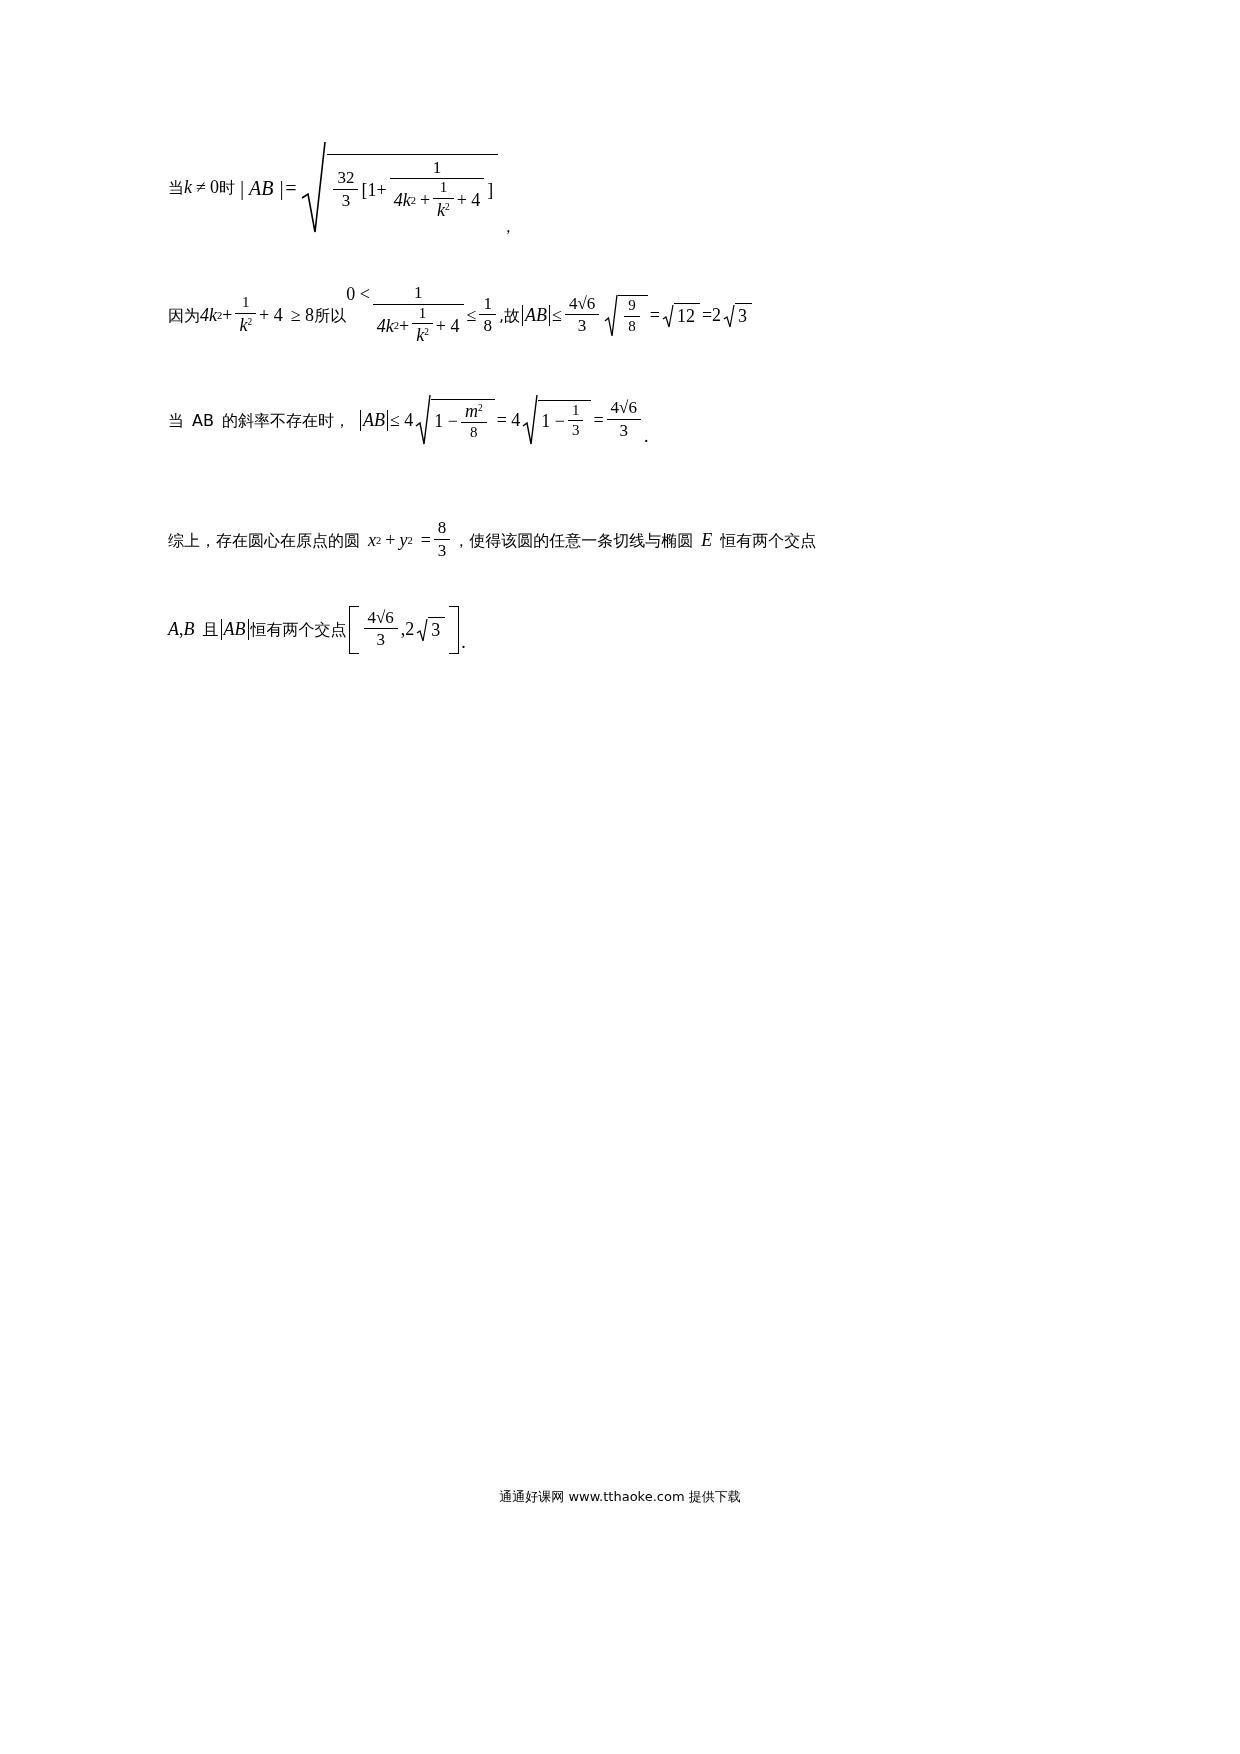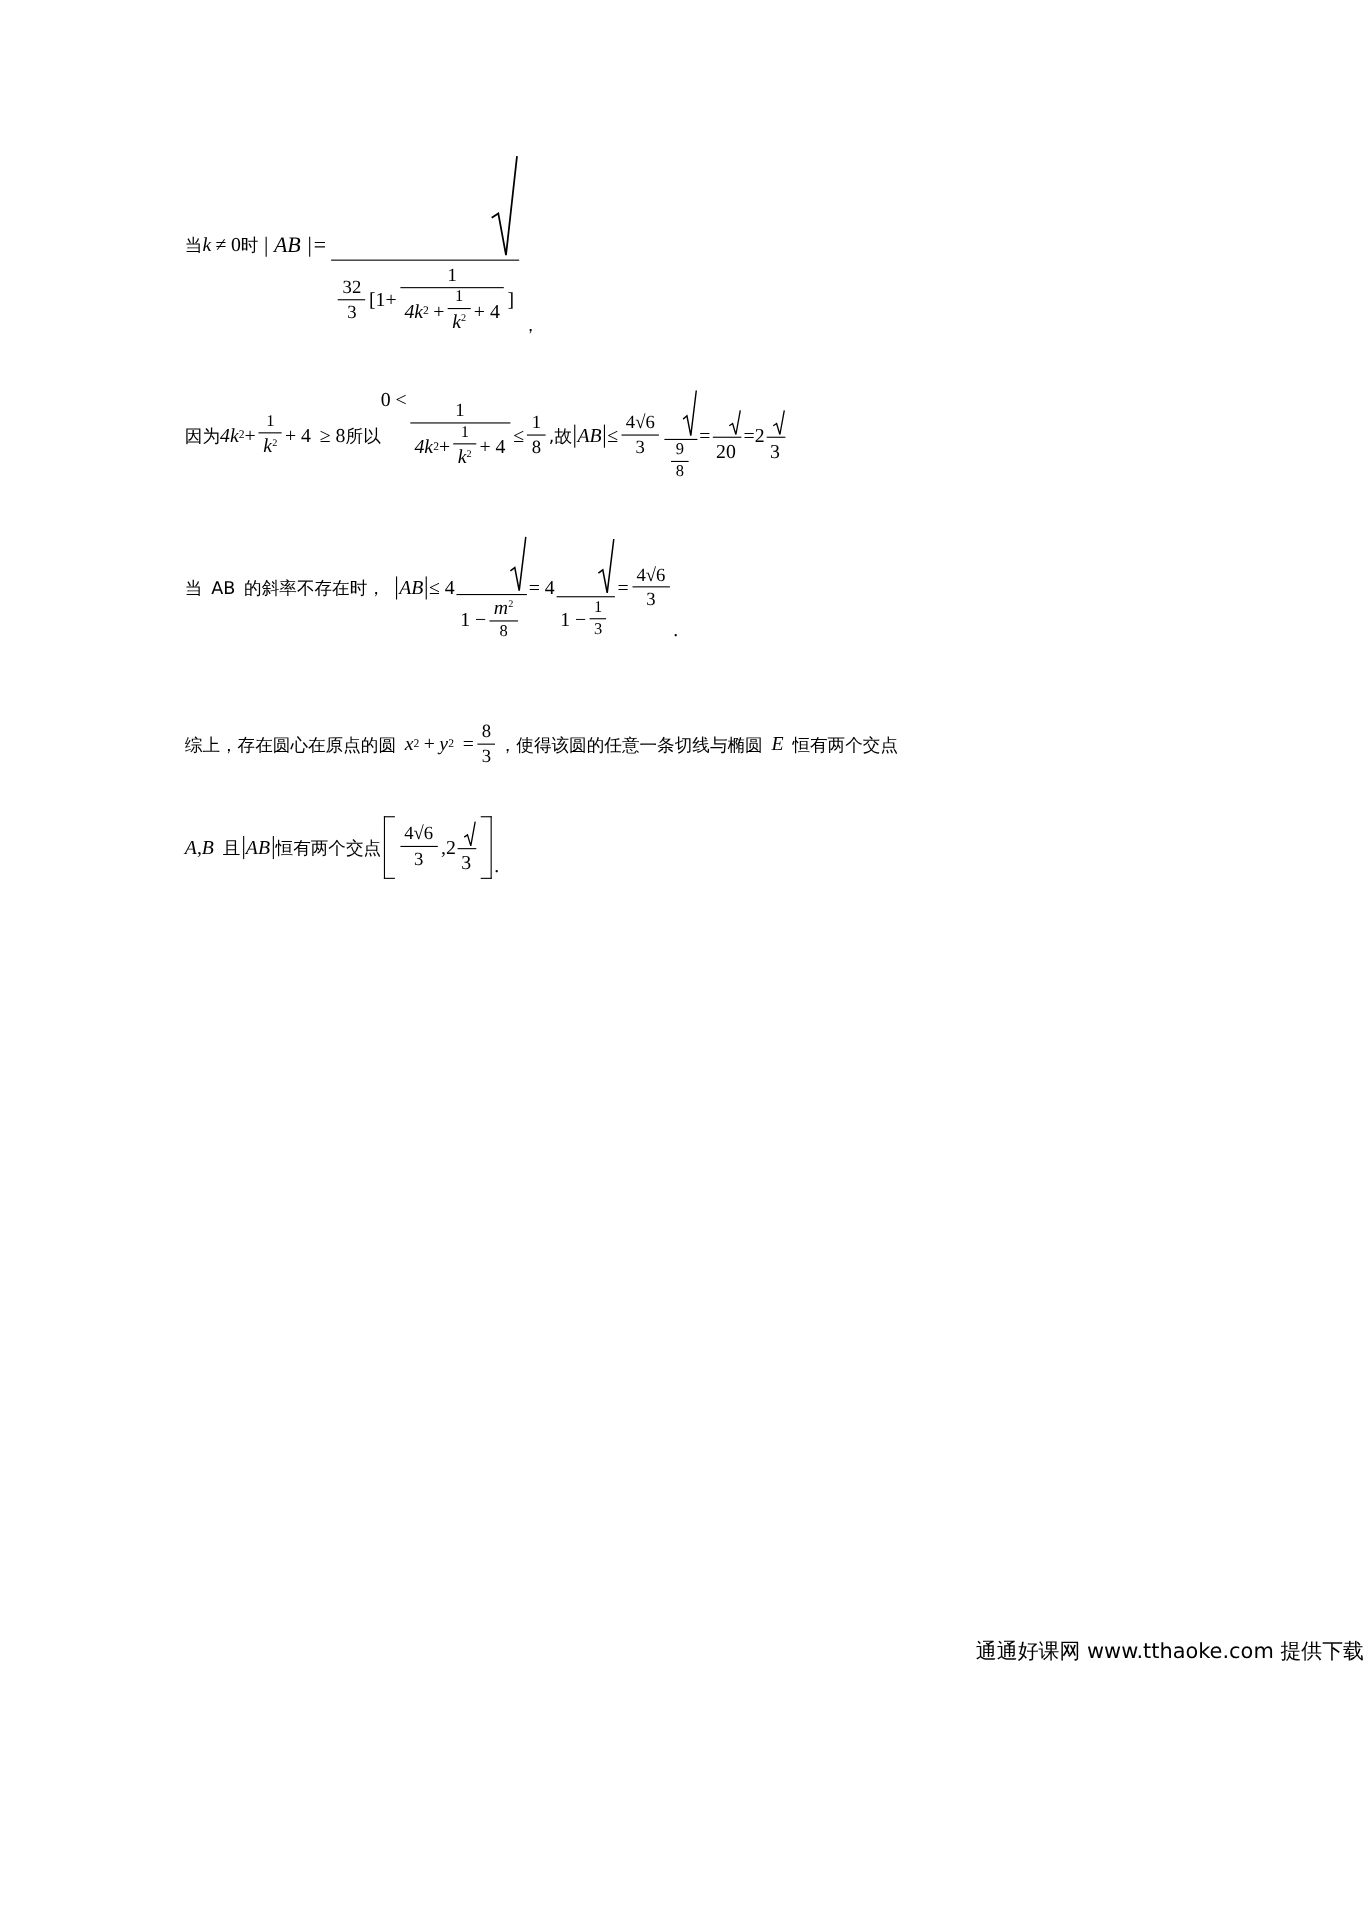--- a/index.html
+++ b/index.html
@@ -78,24 +78,23 @@
     margin: 1px 0;
   }
   .frac.small .num, .frac.small .den { font-size: 15px; }
 
   
   sup.e { font-size: 0.62em; vertical-align: super; line-height: 0; }
 
   
   .sqrt {
     display: inline-flex;
-    align-items: flex-end;
+    align-items: center;
     vertical-align: middle;
     margin: 0 2px;
-    flex-direction: column;
   }
   .sqrt > .sign {
     display: flex;
     align-items: flex-end;
     font-size: 1em;
     position: relative;
   }
   .sqrt > .body {
     border-top: 1px solid #000;
     padding: 2px 5px 0 3px;
@@ -132,23 +131,23 @@
     display: flex;
     align-items: center;
     padding: 3px 2px;
   }
 
   .footer {
     position: absolute;
     left: 0;
     right: 0;
     top: 1488px;
-    text-align: right;
+    text-align: center;
     font-family: "DejaVu Sans", sans-serif;
-    font-size: 19px;
+    font-size: 13px;
     color: #000;
   }
 </style>
 </head>
 <body>
 
 <div class="page">
 
   <div class="content">
 
@@ -261,21 +260,21 @@
         </span>
       </span>
       <span class="mo">=</span>
       <span class="sqrt">
         <span class="sign">
           <svg class="radsvg" width="12" height="26" viewBox="0 0 12 26" aria-hidden="true">
             <path d="M1 16 L4 14 L7 24 L11 2" stroke="#000" stroke-width="1.2" fill="none"></path>
           </svg>
         </span>
         <span class="body">
-            <span class="mn">20</span>
+            <span class="mn">12</span>
           </span>
       </span>
       <span class="mo">=</span>
       <span class="mn">2</span>
       <span class="sqrt">
         <span class="sign">
           <svg class="radsvg" width="12" height="26" viewBox="0 0 12 26" aria-hidden="true">
             <path d="M1 16 L4 14 L7 24 L11 2" stroke="#000" stroke-width="1.2" fill="none"></path>
           </svg>
         </span>

